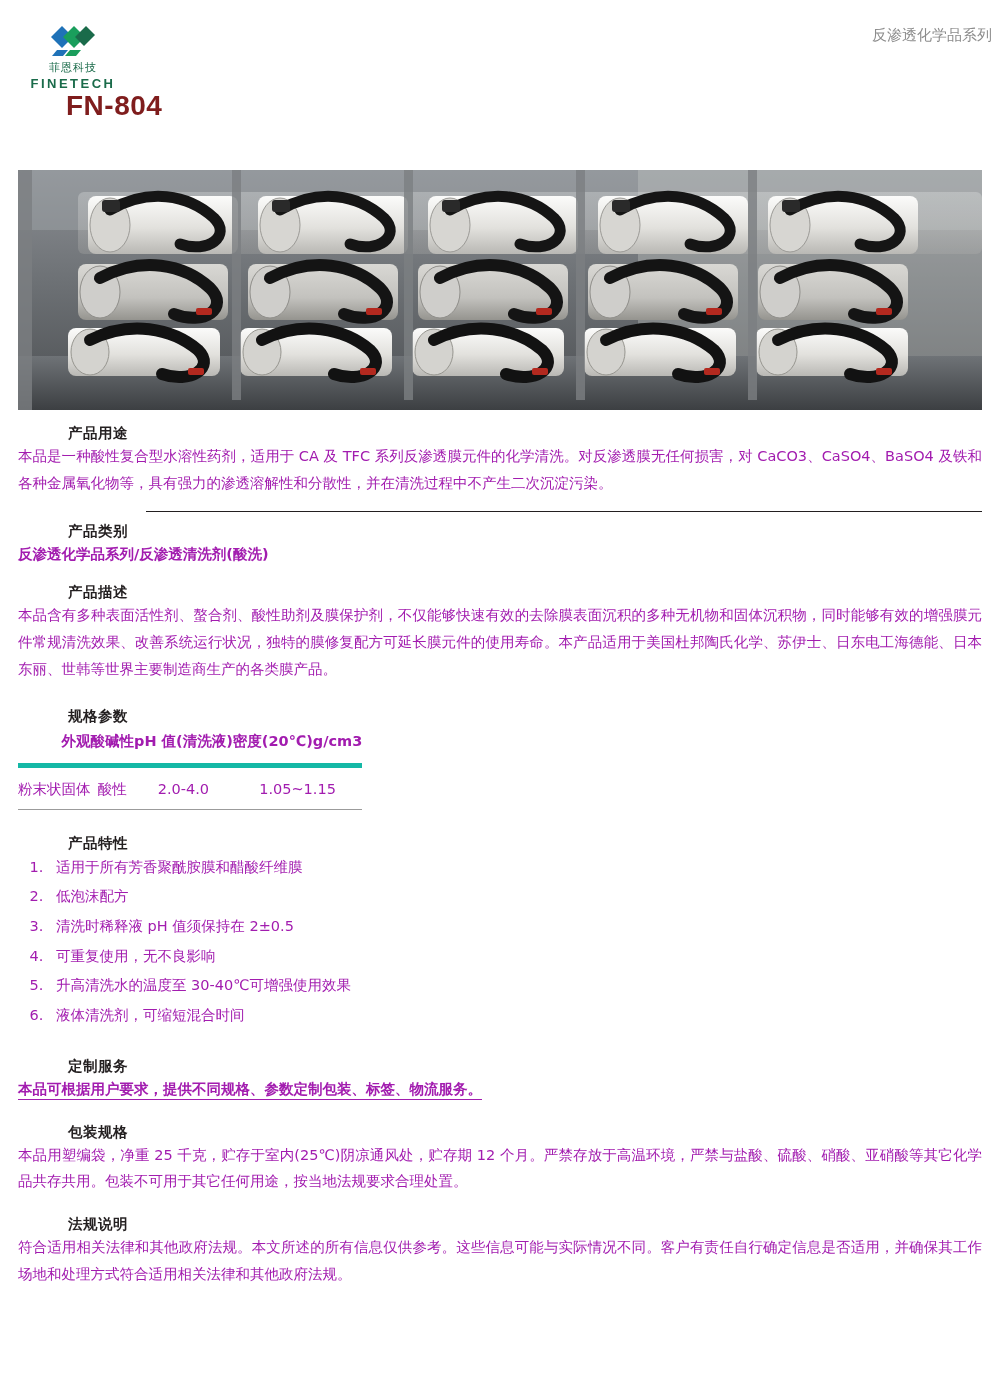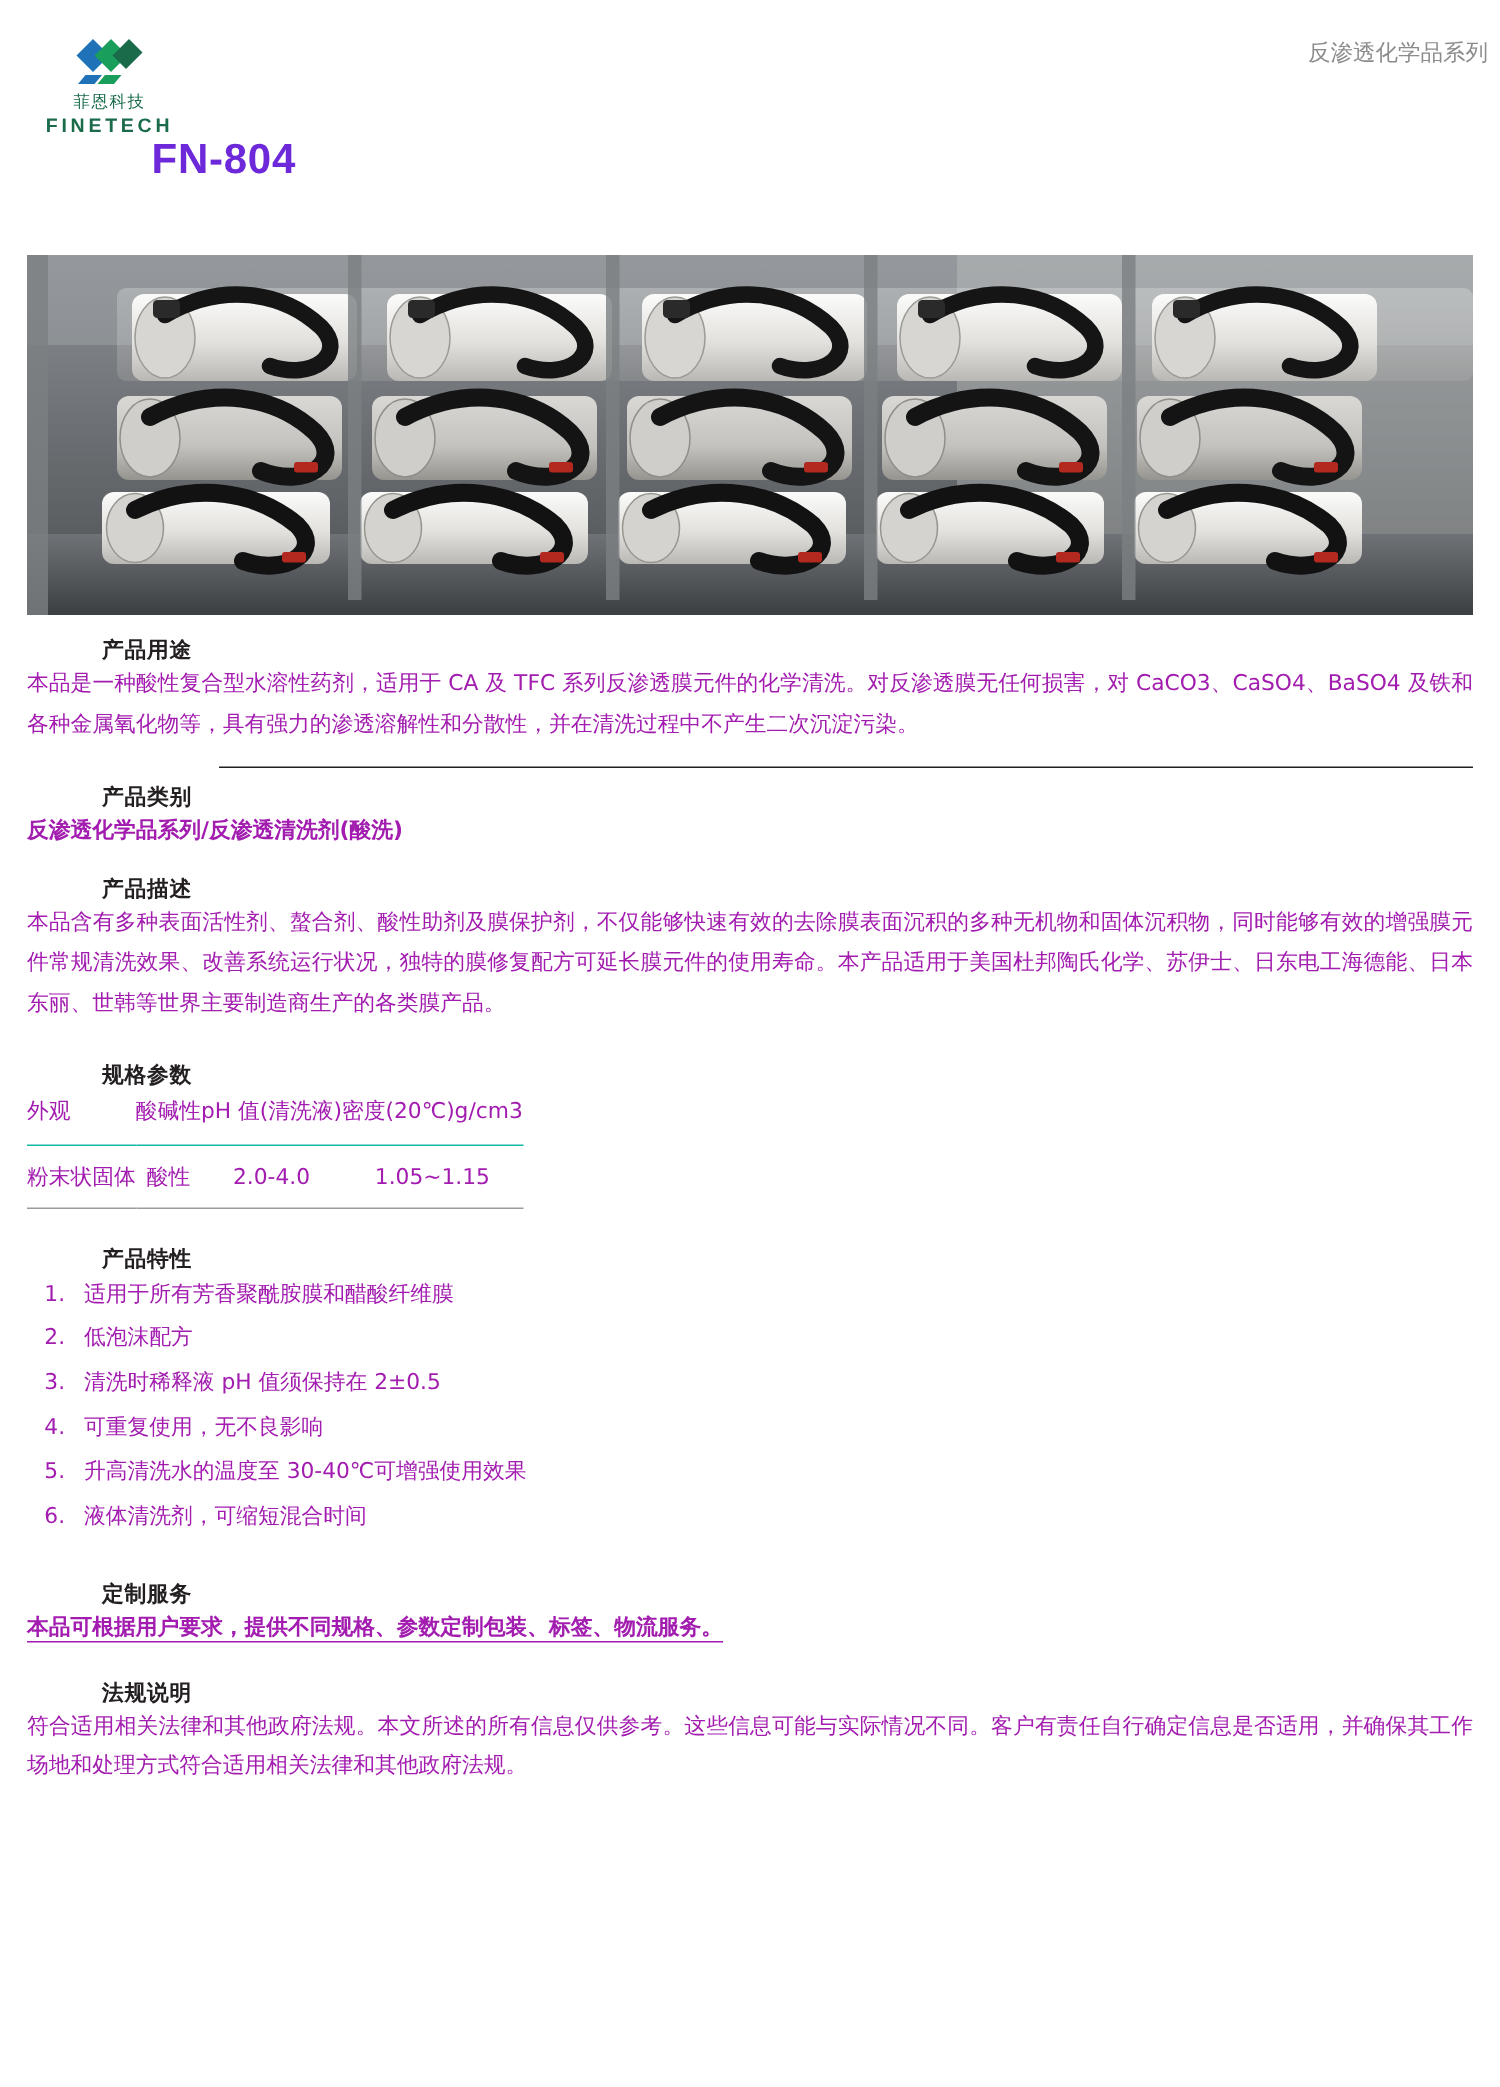--- a/index.html
+++ b/index.html
@@ -62,22 +62,21 @@
     position: relative;
     height: 88px;
   }
   .product-code {
     position: absolute;
     left: 66px;
     top: 8px;
     font-size: 28px;
     font-weight: bold;
     letter-spacing: 0.5px;
-    color: #6d28d9;
-    margin-left: 35px;
+    color: #7f1d1d;
   }
   .product-subtitle {
     position: absolute;
     right: 22px;
     top: 48px;
     font-size: 23px;
     font-weight: bold;
     color: #231f20;
     font-family: "DejaVu Sans", sans-serif;
   }
@@ -142,24 +141,24 @@
   }
 
   
   .spec-table {
     width: 100%;
     border-collapse: collapse;
     font-size: 14.5px;
     font-family: "DejaVu Sans", sans-serif;
   }
   .spec-table th {
-    font-weight: normal;
+    font-weight: bold;
     padding: 2px 0 8px 0;
-    text-align: left;
-    border-bottom: 1px solid #14b8a6;
+    text-align: right;
+    border-bottom: 5px solid #14b8a6;
   }
   .spec-table td {
     padding: 8px 0 6px 0;
     text-align: center;
     border-bottom: 1px solid #9b9b9b;
   }
 
   
   ol.features {
     margin: 0;
@@ -386,19 +385,23 @@
         <li>液体清洗剂，可缩短混合时间</li>
       </ol>
     </div>
   </div>
 
   <div class="row" style="margin-top:24px;">
     <div class="row-label">定制服务</div>
     <div class="row-body underline">本品可根据用户要求，提供不同规格、参数定制包装、标签、物流服务。</div>
   </div>
 
+  <div class="row" style="margin-top:18px;">
+    <div class="row-label">包装规格</div>
+    <div class="row-body">本品用塑编袋，净重 25 千克，贮存于室内(25℃)阴凉通风处，贮存期 12 个月。严禁存放于高温环境，严禁与盐酸、硫酸、硝酸、亚硝酸等其它化学品共存共用。包装不可用于其它任何用途，按当地法规要求合理处置。</div>
+  </div>
 
   <div class="row" style="margin-top:18px;">
     <div class="row-label">法规说明</div>
     <div class="row-body">符合适用相关法律和其他政府法规。本文所述的所有信息仅供参考。这些信息可能与实际情况不同。客户有责任自行确定信息是否适用，并确保其工作场地和处理方式符合适用相关法律和其他政府法规。</div>
   </div>
 
 </div>
 
 </body></html>

